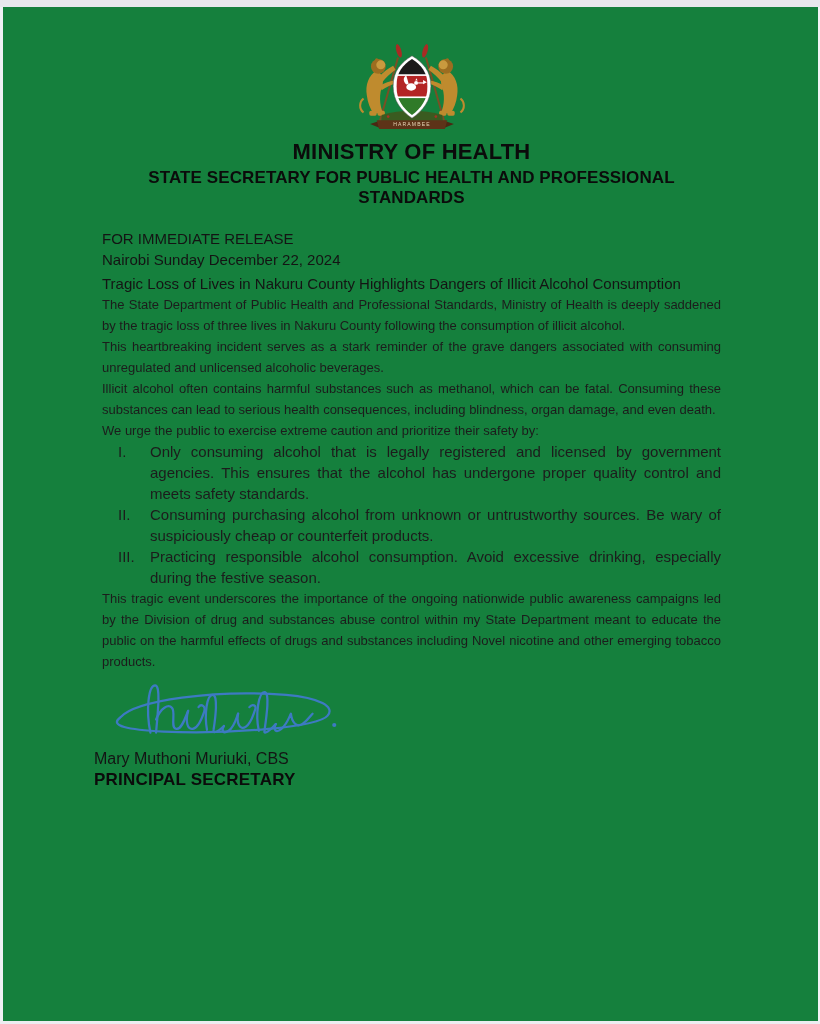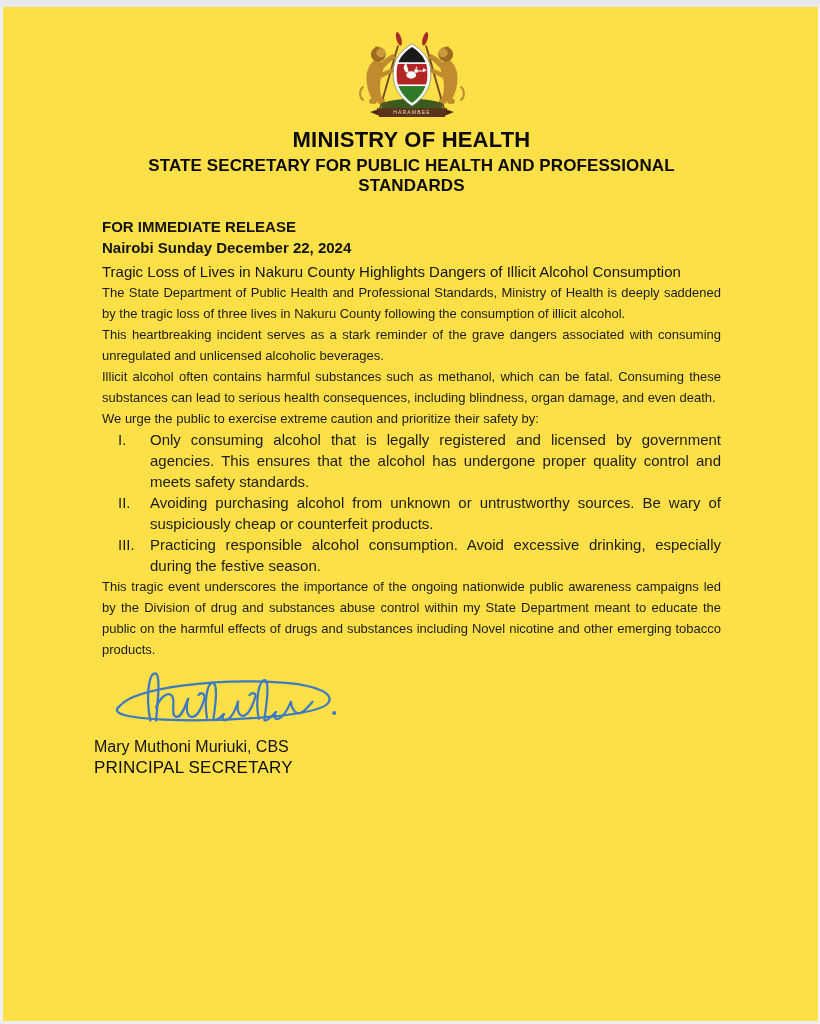--- a/index.html
+++ b/index.html
@@ -10,54 +10,54 @@
     color:#1c1c1c;
   }
   
   .edge-top{position:absolute;top:0;left:0;width:820px;height:7px;background:#e8e8ed;}
   .edge-left{position:absolute;top:7px;left:0;width:3px;height:1017px;background:#eef0f4;}
   .edge-right{position:absolute;top:7px;right:0;width:2px;height:1017px;background:#f3f3f7;}
   .edge-bottom{position:absolute;bottom:0;left:0;width:820px;height:3px;background:#ededf1;}
 
   .page{
     position:absolute;top:7px;left:3px;right:2px;bottom:3px;
-    background:#fde047;
-    padding:0 97px 0 99px;
+    background:#15803d;
+    padding:12px 97px 0 99px;
     box-sizing:border-box;
   }
   .crest-wrap{margin-top:22px;text-align:center;}
   h1.ministry{
     font-size:22px;font-weight:bold;color:#0b0b0b;
     text-align:center;margin:2px 0 0 0;letter-spacing:.2px;
   }
   h2.department{
     font-size:17px;font-weight:bold;color:#0b0b0b;
     text-align:center;margin:3px 0 0 0;letter-spacing:.1px;
   }
-  .release{margin-top:20px;font-weight:bold;font-size:15px;line-height:21px;color:#141414;}
+  .release{margin-top:20px;font-weight:normal;font-size:15px;line-height:21px;color:#141414;}
   .title{
     margin-top:3px;font-weight:normal;font-size:15px;line-height:21px;
     text-align:justify;color:#141414;
   }
   p.body-p{
     margin:0;font-size:13px;line-height:21px;text-align:justify;
   }
   .mt{margin-top:17px;}
   ol.safety-list{margin:0;padding:0;list-style:none;}
   ol.safety-list li{
     position:relative;margin:0;padding-left:48px;
     font-size:15px;line-height:21px;text-align:justify;
   }
   ol.safety-list .numeral{
     position:absolute;left:16px;top:0;width:28px;text-align:left;
   }
   .p6{margin-top:20px;}
   .signature-block{margin-top:4px;margin-left:-8px;}
   .sig-name{font-size:16px;line-height:21px;margin-top:2px;color:#141414;}
-  .sig-role{font-size:17px;line-height:22px;font-weight:normal;color:#0b0b0b;letter-spacing:.2px;}
+  .sig-role{font-size:17px;line-height:22px;font-weight:bold;color:#0b0b0b;letter-spacing:.2px;}
 </style>
 </head>
 <body>
 
 <div class="edge-top"></div>
 <div class="edge-left"></div>
 <div class="edge-right"></div>
 <div class="edge-bottom"></div>
 
 <div class="page">
@@ -147,21 +147,21 @@
 
   <p class="body-p mt">We urge the public to exercise extreme caution and prioritize their safety by:</p>
 
   <ol class="safety-list">
     <li>
       <span class="numeral">I.</span>
       <span>Only consuming alcohol that is legally registered and licensed by government agencies. This ensures that the alcohol has undergone proper quality control and meets safety standards.</span>
     </li>
     <li>
       <span class="numeral">II.</span>
-      <span>Avoiding purchasing alcohol from unknown or untrustworthy sources. Be wary of suspiciously cheap or counterfeit products.</span>
+      <span>Consuming purchasing alcohol from unknown or untrustworthy sources. Be wary of suspiciously cheap or counterfeit products.</span>
     </li>
     <li>
       <span class="numeral">III.</span>
       <span>Practicing responsible alcohol consumption. Avoid excessive drinking, especially during the festive season.</span>
     </li>
   </ol>
 
   <p class="body-p mt">This tragic event underscores the importance of the ongoing nationwide public awareness campaigns led by the Division of drug and substances abuse control within my State Department meant to educate the public on the harmful effects of drugs and substances including Novel nicotine and other emerging tobacco products.</p>
 
 

